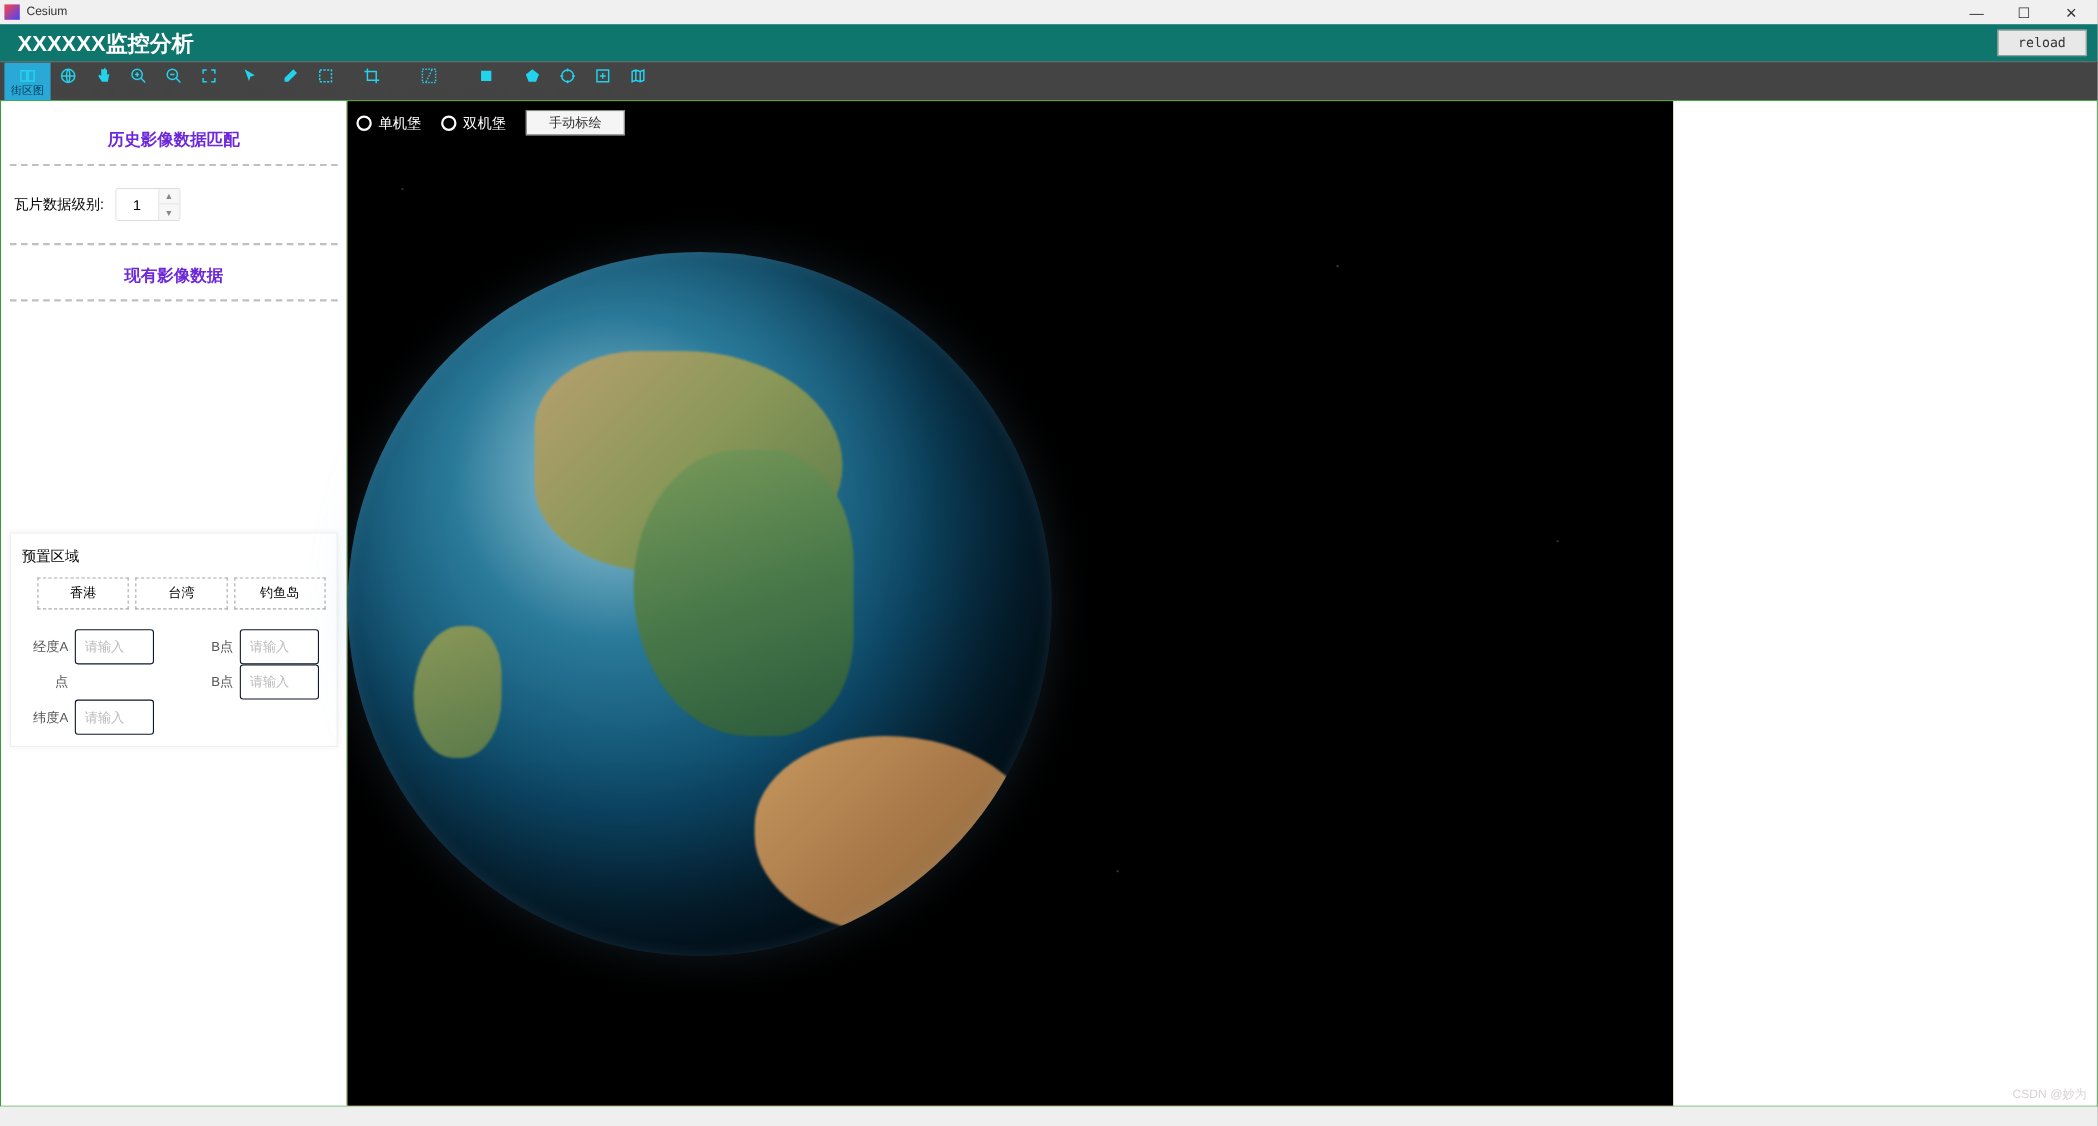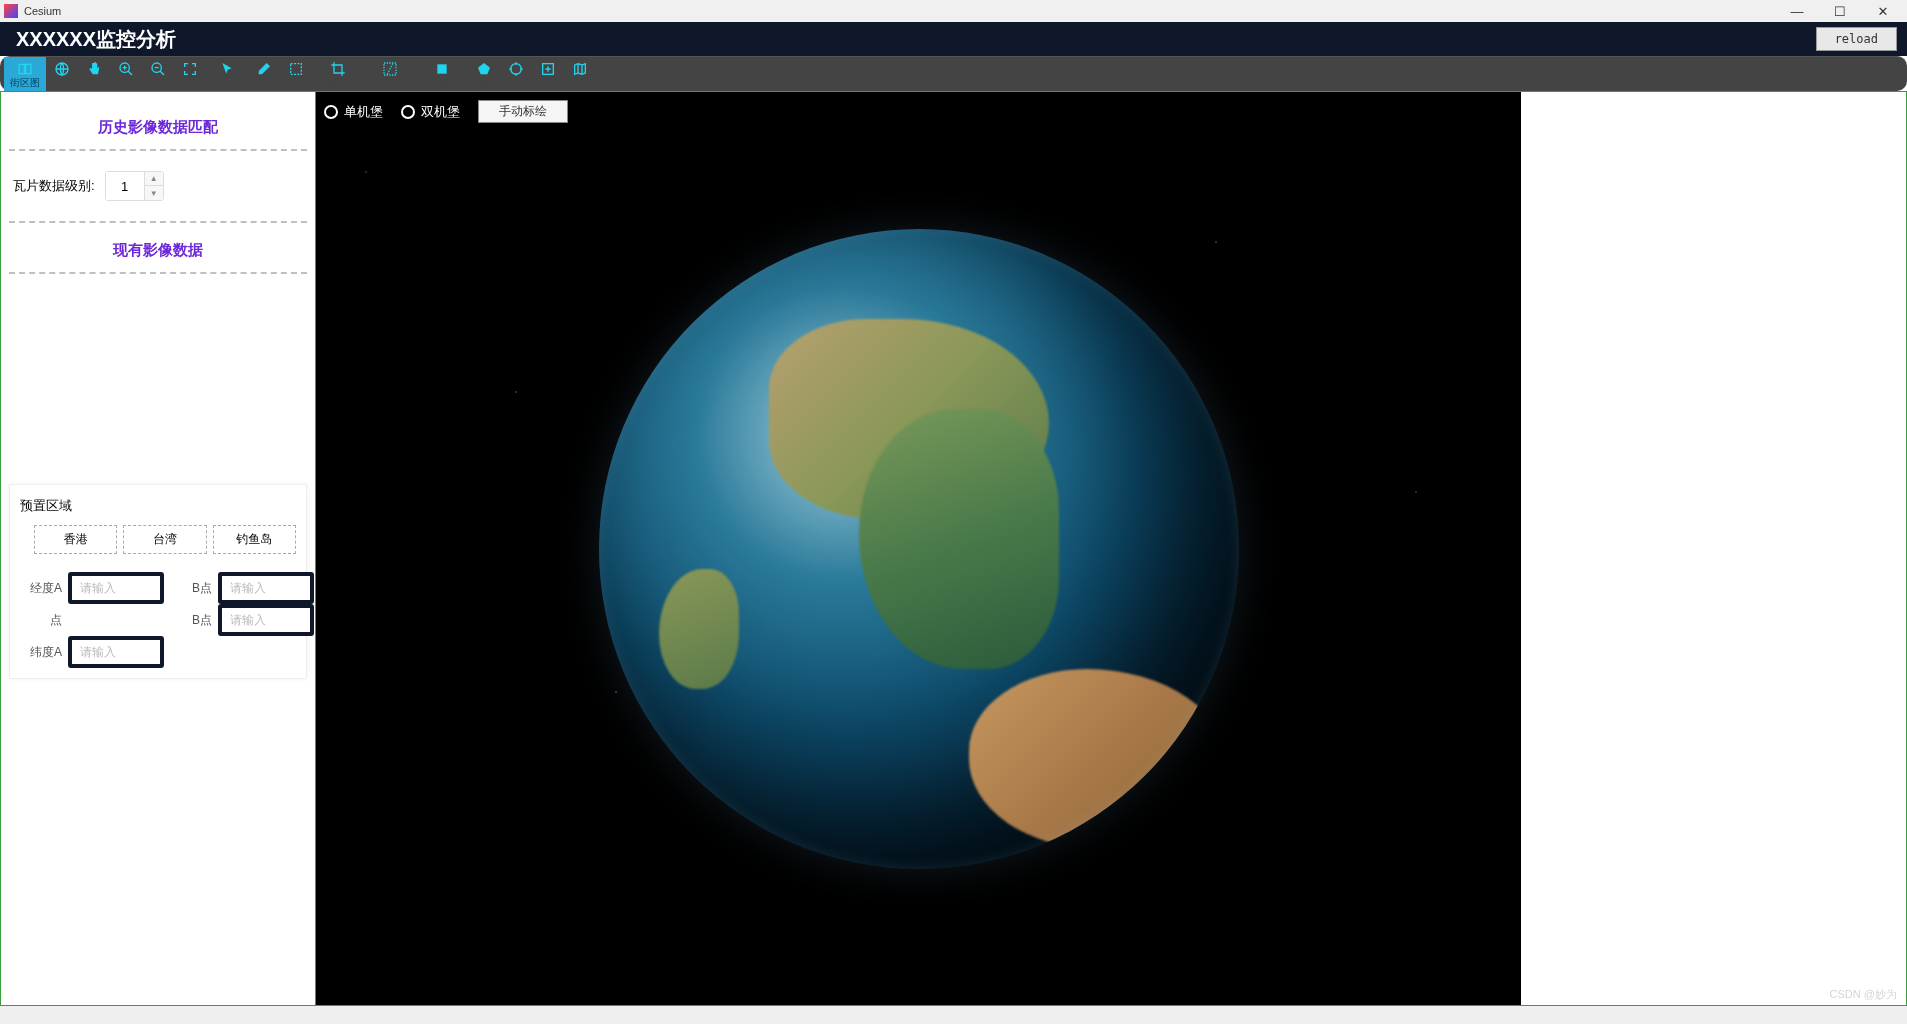--- a/index.html
+++ b/index.html
@@ -3,28 +3,28 @@
 <meta charset="utf-8">
 <style>
 * { margin: 0; padding: 0; box-sizing: border-box; font-family: "Microsoft YaHei", sans-serif; }
 body { background: #fff; overflow: hidden; width: 1907px; height: 1024px; }
 
 .window-titlebar { height: 22px; background: #f0f0f0; display: flex; align-items: center; padding: 0 4px; font-size: 11px; color: #333; }
 .window-titlebar .spacer { flex: 1; }
 .window-controls span { display: inline-block; width: 40px; text-align: center; font-size: 13px; cursor: pointer; }
 .window-icon { width: 14px; height: 14px; margin-right: 6px; background: linear-gradient(135deg,#f44,#44f); display:inline-block; }
 
-.header-bar { height: 34px; background: #0f172a; display: flex; align-items: center; color: #fff; padding: 0 10px; }
+.header-bar { height: 34px; background: #0f766e; display: flex; align-items: center; color: #fff; padding: 0 10px; }
 .app-title { font-size: 20px; font-weight: bold; padding: 0 10px 0 6px; min-width: 230px; }
 .main-tabs { display: flex; gap: 30px; margin-left: 40px; }
 .main-tabs span { font-size: 13px; cursor: pointer; }
 .main-tabs span.active { color: #ffb84d; }
 .reload-btn { margin-left: auto; background: #e8e8e8; color: #333; border: 1px solid #999; font-family: monospace; font-size: 12px; padding: 4px 18px; cursor: pointer; }
 
-.toolbar { height: 35px; background: #444; display: flex; align-items: center; padding: 0 4px; border-top: 1px solid #555; border-radius: 10px; }
+.toolbar { height: 35px; background: #444; display: flex; align-items: center; padding: 0 4px; border-top: 1px solid #555; }
 .tool { display: flex; flex-direction: column; align-items: center; justify-content: center; padding: 0 6px; cursor: pointer; height: 100%; }
 .tool.selected { background: #2aa9d6; }
 .tool-icon { color: #22d3ee; height: 18px; display:flex; align-items:center; justify-content:center; }
 .tool-label { font-size: 10px; color: #444; line-height: 10px; }
 .tool.selected .tool-label { color: #003b5c; }
 
 .content { display: flex; height: calc(100% - 22px - 34px - 35px - 18px); border: 1px solid #3b9c3b; }
 .sidebar { width: 315px; background: #fff; border-right: 1px solid #3b9c3b; overflow-y: auto; padding: 8px 8px 0 8px; position: relative; }
 .section-title { text-align: center; font-size: 15px; font-weight: bold; color: #6d28d9; padding: 18px 0 12px; }
 .dashed { border-top: 2px dashed #c0c0c0; }
@@ -33,25 +33,25 @@
 .stepper input { width: 38px; border: none; text-align: center; font-size: 13px; }
 .stepper-btns { display: flex; flex-direction: column; border-left: 1px solid #ddd; }
 .stepper-btns span { width: 18px; height: 15px; font-size: 8px; display:flex; align-items:center; justify-content:center; background:#f7f7f7; cursor:pointer; color:#888; }
 .stepper-btns span:first-child { border-bottom: 1px solid #ddd; }
 
 .preset-box { border: 1px solid #eee; box-shadow: 0 0 6px rgba(0,0,0,.06); padding: 12px 10px 10px; margin-top: 210px; }
 .preset-label { font-size: 13px; margin-bottom: 10px; }
 .preset-btns { display: flex; gap: 6px; margin-bottom: 18px; padding-left: 14px; }
 .preset-btns button { flex: 1; border: 1px dashed #aaa; background: #fff; font-size: 12px; padding: 5px 0; cursor: pointer; }
 .coord-grid { display: grid; grid-template-columns: 48px 110px 40px 110px; align-items: center; font-size: 12px; color: #555; }
-.coord-grid input { border: 4px solid #0f172a; border-radius: 3px; height: 32px; padding: 0 8px; font-size: 12px; width: 96px; }
+.coord-grid input { border: 1px solid #0f172a; border-radius: 3px; height: 32px; padding: 0 8px; font-size: 12px; width: 72px; }
 .coord-grid input::placeholder { color: #bbb; }
 .coord-grid .lbl { text-align: right; padding-right: 6px; }
 
-.viewer { flex: 1; position: relative; background: #c2410c; display:flex; align-items:center; justify-content:center; }
+.viewer { flex: 1; position: relative; background: #c2410c; display:flex; align-items:center; }
 .stars { position:absolute; inset:0; background:#000; background-image:
  radial-gradient(1px 1px at 50px 80px,#888,transparent),
  radial-gradient(1px 1px at 200px 300px,#999,transparent),
  radial-gradient(1px 1px at 900px 150px,#aaa,transparent),
  radial-gradient(1px 1px at 1400px 600px,#888,transparent),
  radial-gradient(1px 1px at 700px 700px,#999,transparent),
  radial-gradient(1px 1px at 1100px 400px,#888,transparent),
  radial-gradient(1px 1px at 300px 600px,#aaa,transparent),
  radial-gradient(1px 1px at 1300px 200px,#888,transparent);
  background-size: 1600px 900px; }

